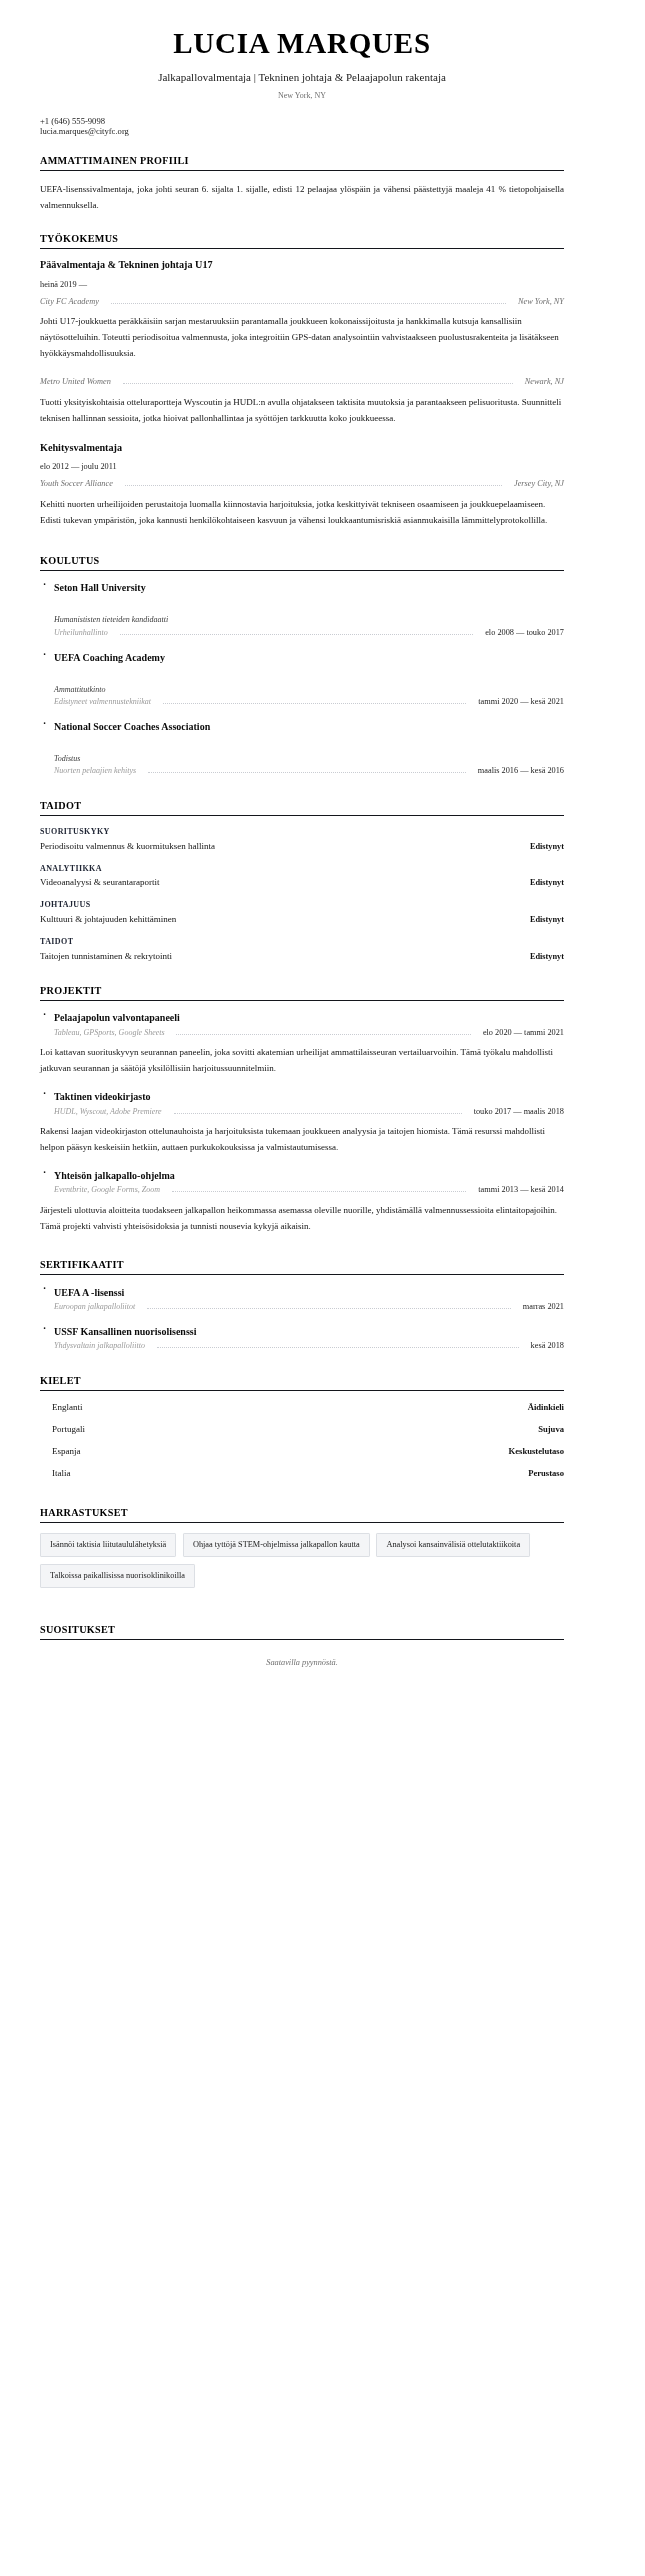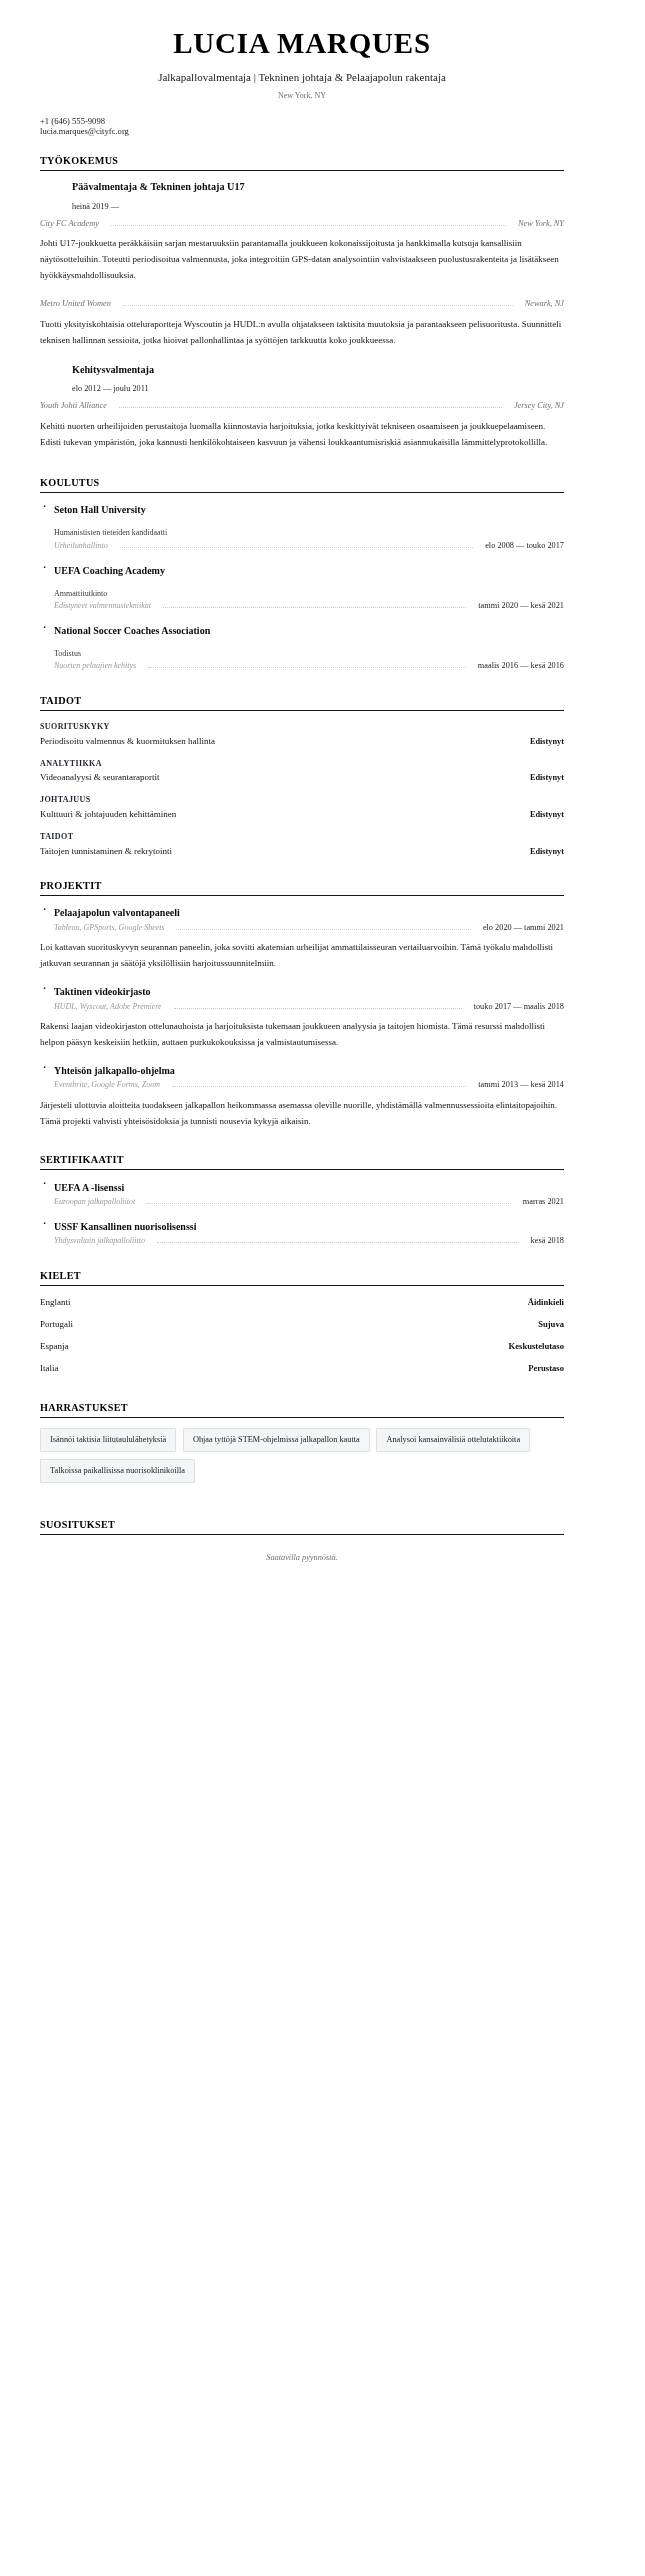--- a/index.html
+++ b/index.html
@@ -96,21 +96,20 @@
     font-weight: bold;
     font-size: 10.2px;
     color: #0b0b0b;
     line-height: 1.25;
   }
   .entry-date {
     font-size: 8.3px;
     color: #1c1c1c;
     white-space: nowrap;
     text-align: right;
-    margin-left: 32px;
   }
   .entry-sub {
     display: flex;
     align-items: baseline;
     justify-content: space-between;
     gap: 6.5px;
     margin-top: 8px;
   }
   .entry-org {
     font-style: italic;
@@ -155,23 +154,24 @@
     line-height: 1;
     color: #111;
   }
   .be-title {
     font-weight: bold;
     font-size: 10px;
     color: #0b0b0b;
     line-height: 1.3;
   }
   .be-degree {
+    font-style: italic;
     font-size: 8px;
     color: #3a3a3a;
-    margin-top: 12px;
+    margin-top: 21px;
   }
   .be-row {
     display: flex;
     align-items: baseline;
     justify-content: space-between;
     gap: 6.5px;
     margin-top: 3.2px;
   }
   .be-field {
     font-style: italic;
@@ -221,20 +221,21 @@
     text-align: right;
   }
 
   
   .lang-row {
     display: flex;
     align-items: flex-end;
     justify-content: space-between;
     gap: 7.5px;
     margin-bottom: 12px;
+    margin-left: 12px;
   }
   .lang-name { font-size: 9px; color: #131313; }
   .lang-level {
     font-size: 8.6px;
     font-weight: bold;
     color: #101010;
     text-align: right;
     white-space: nowrap;
   }
 
@@ -276,20 +277,25 @@
   <div class="hdr">
     <h1 class="hdr-name">LUCIA MARQUES</h1>
     <div class="hdr-headline">Jalkapallovalmentaja | Tekninen johtaja &amp; Pelaajapolun rakentaja</div>
     <div class="hdr-location">New York, NY</div>
   </div>
   <div class="hdr-contact">
     <span>+1 (646) 555-9098</span>
     <span>lucia.marques@cityfc.org</span>
   </div>
 
+  <div class="section">
+    <div class="sec-title">AMMATTIMAINEN PROFIILI</div>
+    <hr class="sec-rule">
+    <p class="summary">UEFA-lisenssivalmentaja, joka johti seuran 6. sijalta 1. sijalle, edisti 12 pelaajaa ylöspäin ja vähensi päästettyjä maaleja 41 % tietopohjaisella valmennuksella.</p>
+  </div>
 
   <div class="section">
     <div class="sec-title">TYÖKOKEMUS</div>
     <hr class="sec-rule">
 
     <div class="entry">
       <div class="entry-row">
         <div class="entry-title">Päävalmentaja &amp; Tekninen johtaja U17</div>
         <div class="entry-date">heinä 2019 —</div>
       </div>
@@ -309,21 +315,21 @@
       </div>
       <p class="entry-desc">Tuotti yksityiskohtaisia otteluraportteja Wyscoutin ja HUDL:n avulla ohjatakseen taktisita muutoksia ja parantaakseen pelisuoritusta. Suunnitteli teknisen hallinnan sessioita, jotka hioivat pallonhallintaa ja syöttöjen tarkkuutta koko joukkueessa.</p>
     </div>
 
     <div class="entry">
       <div class="entry-row">
         <div class="entry-title">Kehitysvalmentaja</div>
         <div class="entry-date">elo 2012 — joulu 2011</div>
       </div>
       <div class="entry-sub">
-        <div class="entry-org">Youth Johti Alliance</div>
+        <div class="entry-org">Youth Soccer Alliance</div>
         <div class="leader"></div>
         <div class="entry-place">Jersey City, NJ</div>
       </div>
       <p class="entry-desc">Kehitti nuorten urheilijoiden perustaitoja luomalla kiinnostavia harjoituksia, jotka keskittyivät tekniseen osaamiseen ja joukkuepelaamiseen. Edisti tukevan ympäristön, joka kannusti henkilökohtaiseen kasvuun ja vähensi loukkaantumisriskiä asianmukaisilla lämmittelyprotokollilla.</p>
     </div>
   </div>
 
   <div class="gap-md"></div>
 
   <div class="section">

